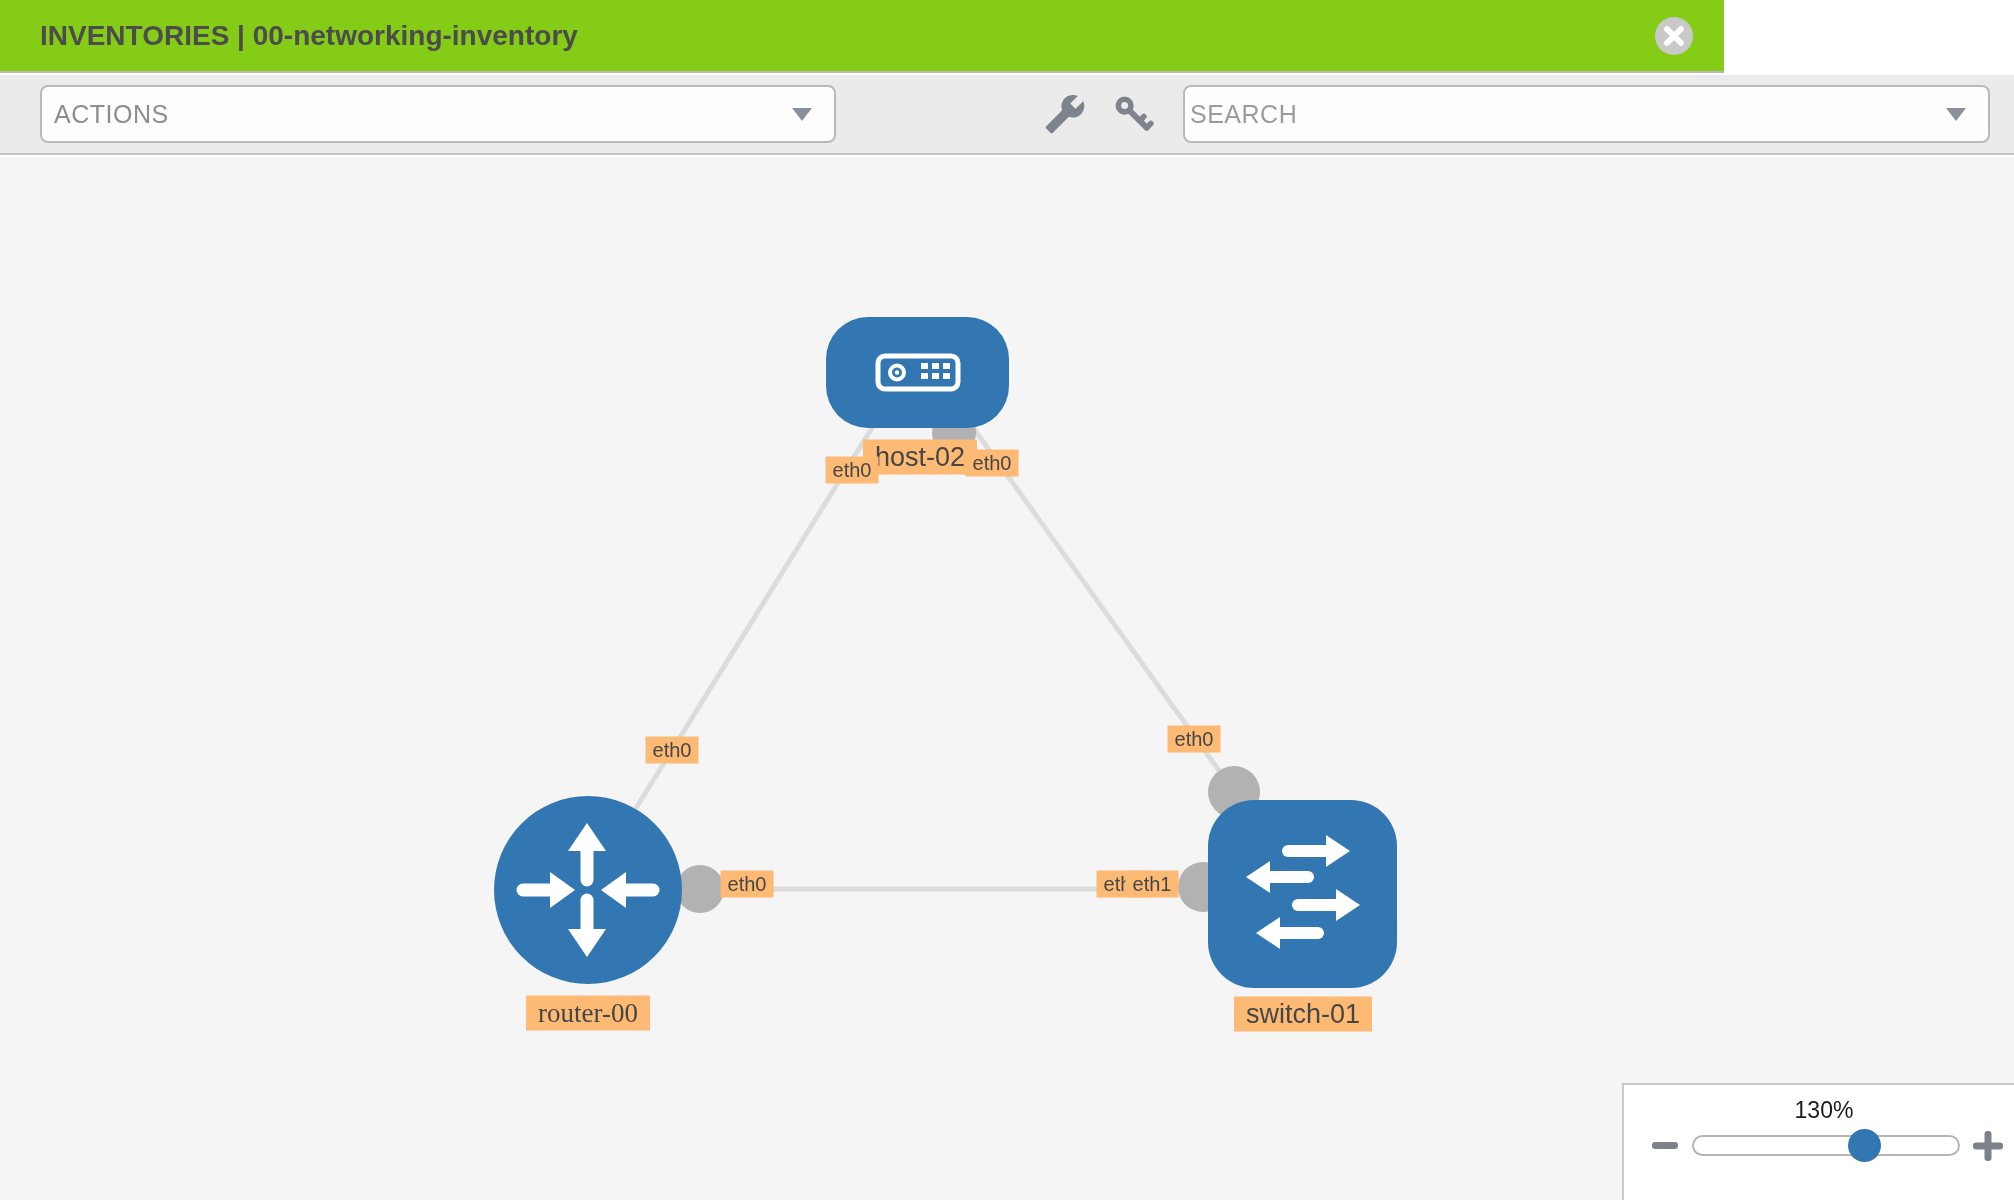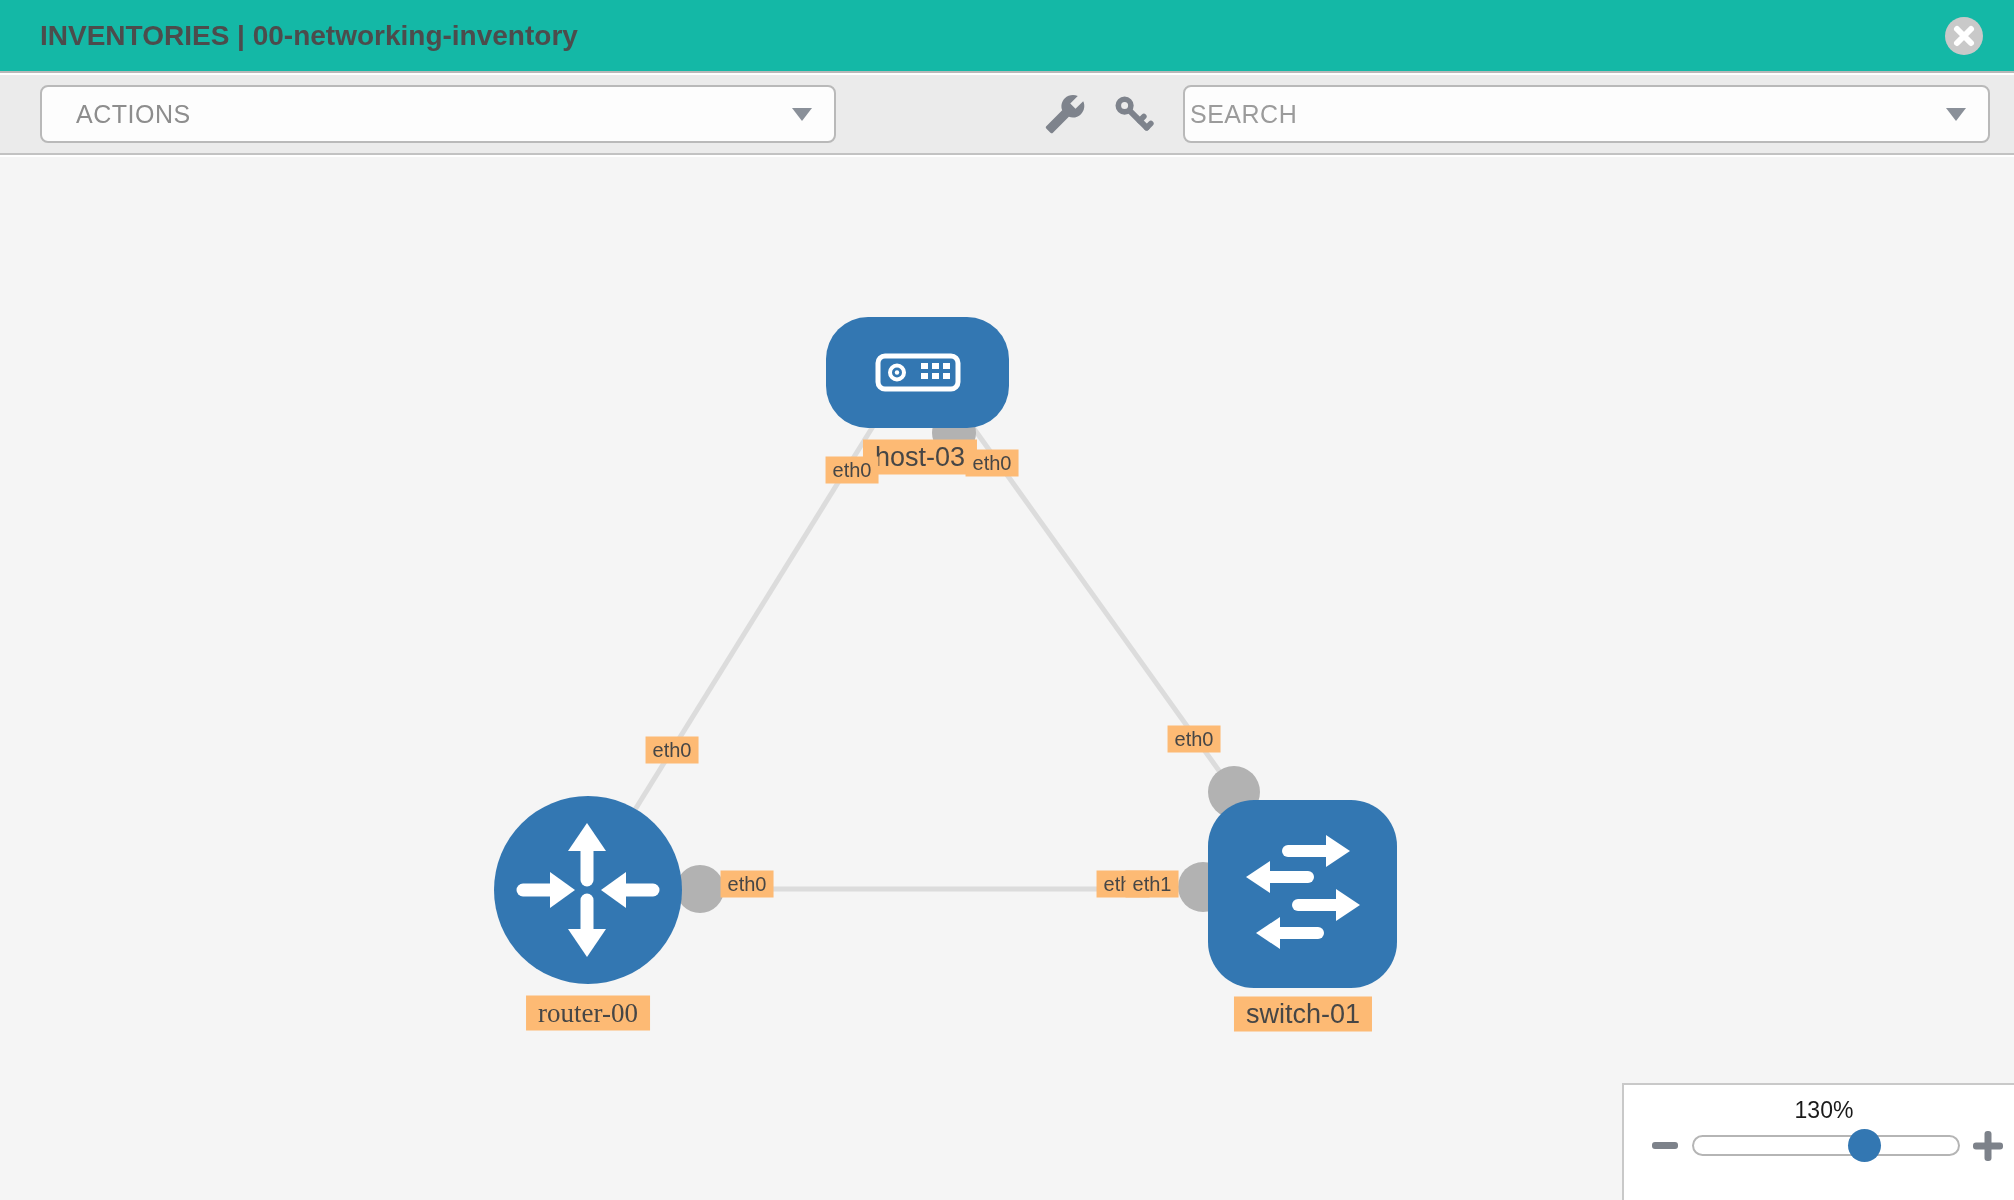--- a/index.html
+++ b/index.html
@@ -1,29 +1,29 @@
 <!DOCTYPE html>
 <html><head>
 <meta charset="utf-8">
 <style>
   * { margin:0; padding:0; box-sizing:border-box; }
   body { font-family:"Liberation Sans", sans-serif; background:#fff; }
   .app { position:relative; width:2014px; height:1200px; background:#fff; overflow:hidden; }
 
   
-  .header { position:absolute; top:0; left:0; width:2014px; height:73px; background:#14b8a6; border-bottom:2px solid #b9b9b9; }
+  .header { position:absolute; top:0; left:0; width:1724px; height:73px; background:#84cc16; border-bottom:2px solid #b9b9b9; }
   .header-title { position:absolute; left:40px; top:50%; transform:translateY(-50%); font-size:28px; font-weight:bold; color:#4c4c4c; }
   .close-btn { position:absolute; right:30px; top:16px; width:40px; height:40px; cursor:pointer; }
 
   
   .toolbar { position:absolute; top:75px; left:0; width:2014px; height:80px; background:#ebebeb; border-bottom:2px solid #c2c2c2; }
   .dropdown { position:absolute; top:10px; height:58px; background:#fdfdfd; border:2px solid #b9b9b9; border-radius:8px; display:flex; align-items:center; cursor:pointer; }
   .dd-actions { left:40px; width:796px; }
   .dd-search { left:1183px; width:807px; }
-  .dd-label { font-size:25px; color:#8d8d8d; padding-left:34px; letter-spacing:.5px; }
+  .dd-label { font-size:25px; color:#8d8d8d; padding-left:12px; letter-spacing:.5px; }
   .caret { position:absolute; right:22px; top:50%; margin-top:-6px; width:0; height:0;
            border-left:10px solid transparent; border-right:10px solid transparent; border-top:13px solid #8a9099; }
   .search-input { border:none; outline:none; background:transparent; font-family:inherit; font-size:25px; color:#555;
                   width:700px; padding-left:5px; letter-spacing:.5px; }
   .search-input::placeholder { color:#9b9b9b; opacity:1; }
   .tool-btn { position:absolute; top:18px; width:42px; height:42px; cursor:pointer; }
   .tool-wrench { left:1044px; }
   .tool-key { left:1112px; }
 
   
@@ -152,21 +152,21 @@
         </g>
         <g fill="#fff">
           <polygon points="142,51 118,35 118,67"></polygon>
           <polygon points="38,77 62,61 62,93"></polygon>
           <polygon points="152,105 128,89 128,121"></polygon>
           <polygon points="48,133 72,117 72,149"></polygon>
         </g>
       </svg>
     </div>
 
-    <div class="net-label node-name" style="left:920px; top:300px;">host-03</div>
+    <div class="net-label node-name" style="left:920px; top:300px;">host-02</div>
     <div class="net-label node-name" style="left:588px; top:856px;font-family:Liberation Serif, serif;">router-00</div>
     <div class="net-label node-name" style="left:1303px; top:857px;">switch-01</div>
 
     <div class="net-label" style="left:852px; top:313px;">eth0</div>
     <div class="net-label" style="left:992px; top:306px;">eth0</div>
     <div class="net-label" style="left:672px; top:593px;">eth0</div>
     <div class="net-label" style="left:1194px; top:582px;">eth0</div>
     <div class="net-label" style="left:747px; top:727px;">eth0</div>
     <div class="net-label" style="left:1123px; top:727px;">eth0</div>
     <div class="net-label" style="left:1152px; top:727px;">eth1</div>

